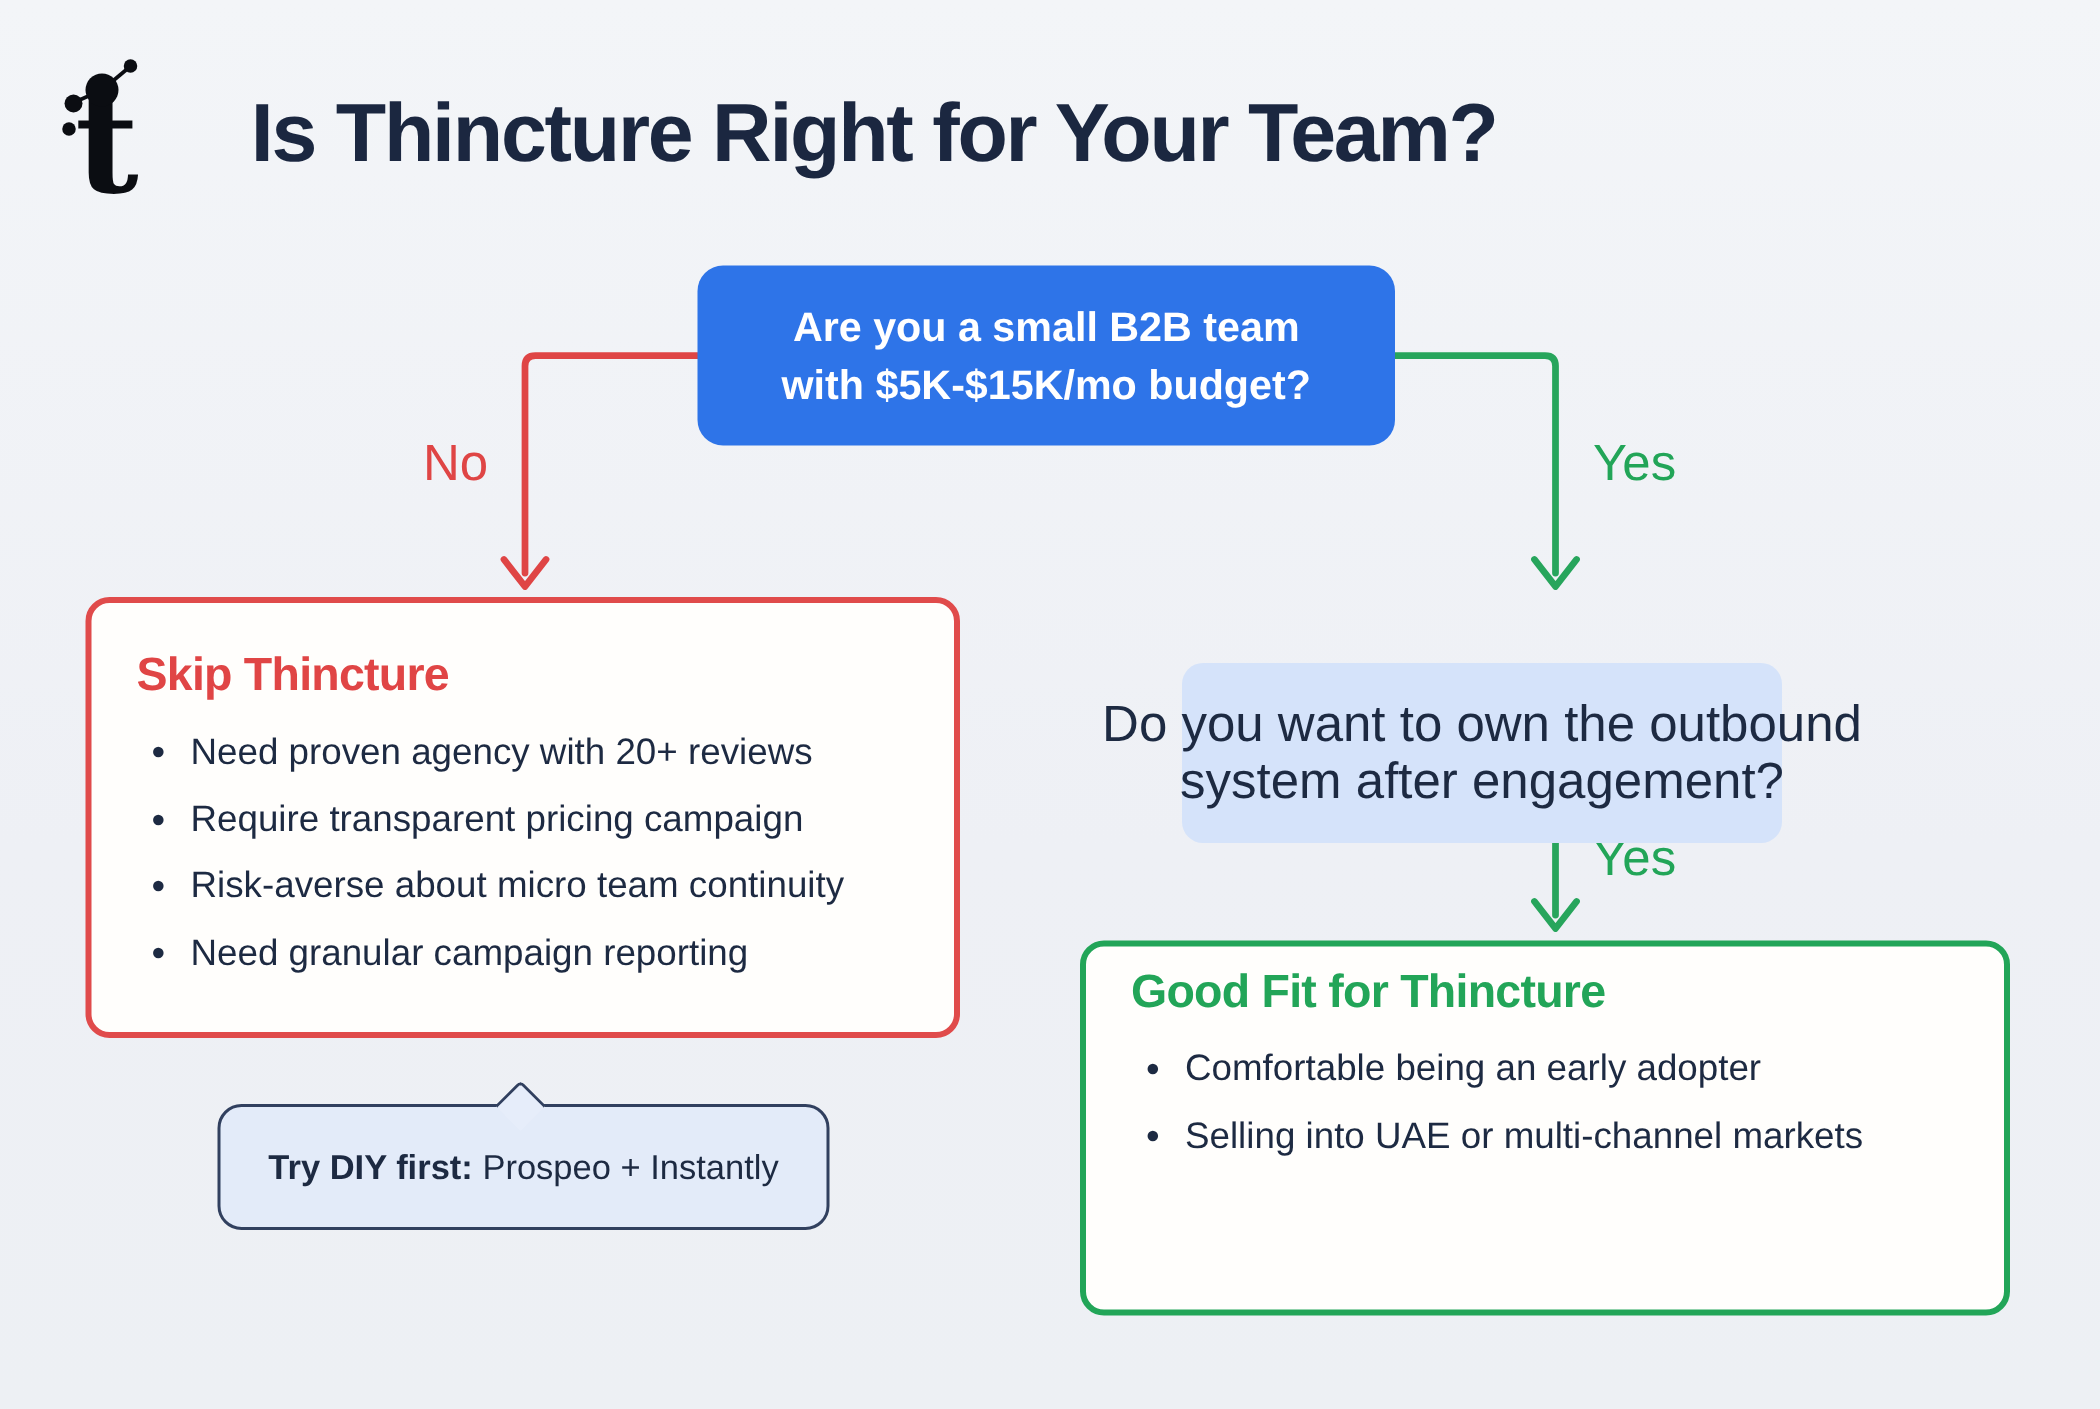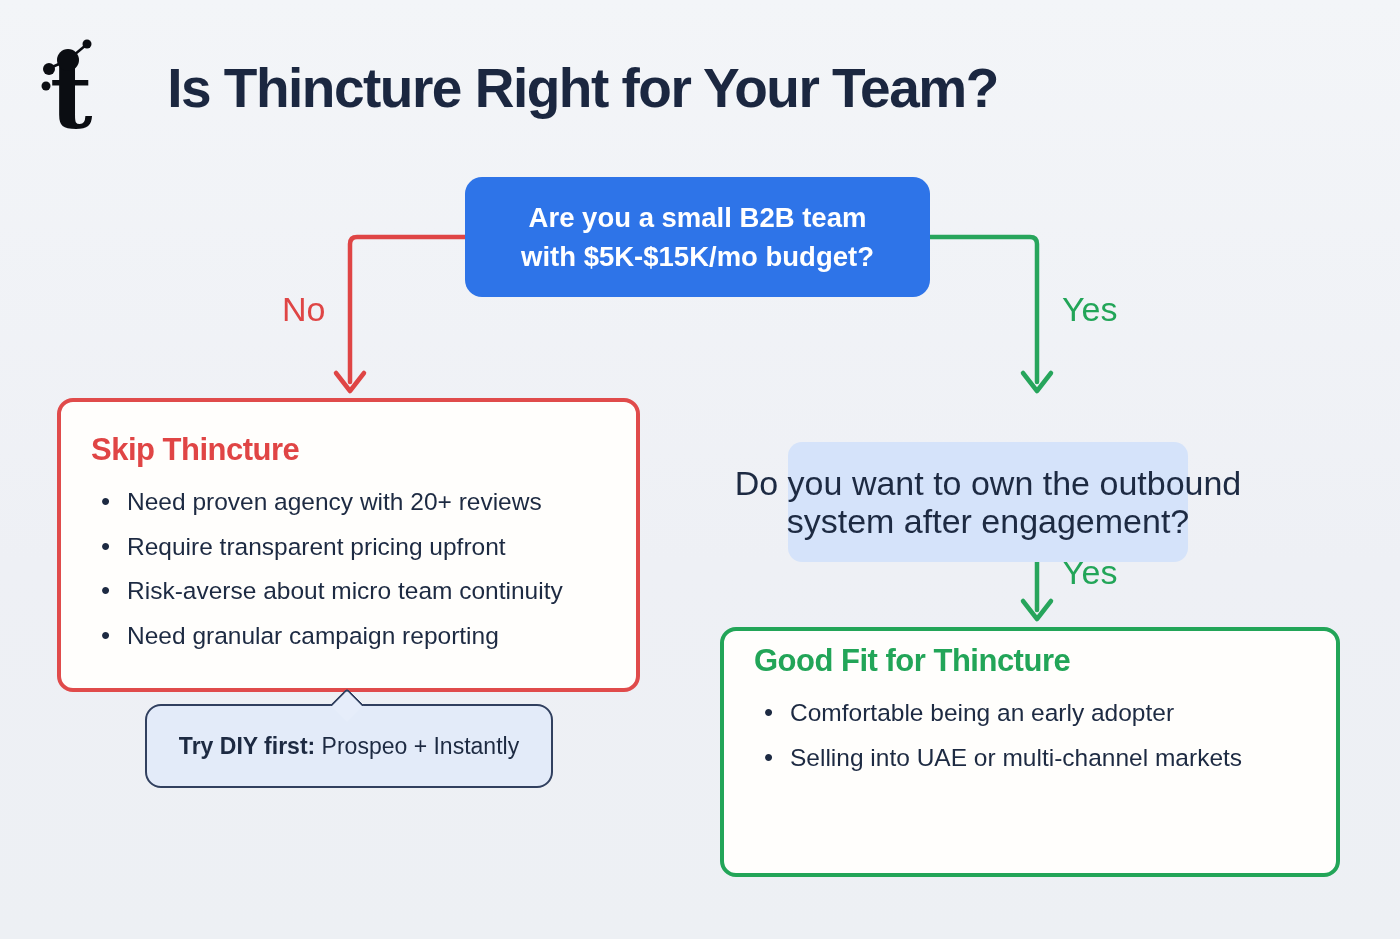--- a/index.html
+++ b/index.html
@@ -76,21 +76,21 @@
     position:relative; padding-left:36px; margin-bottom:16.5px;
     font-size:24.5px; color:#1d2a42; white-space:nowrap;
   }
   .outcome li::before {
     content:"\2022"; position:absolute; left:10px; top:-2px;
     font-size:26px; color:#1d2a42;
   }
 
   
   .callout {
-    position:absolute; left:145px; top:704px; width:408px; height:84px;
+    position:absolute; left:145px; top:736px; width:408px; height:84px;
     background:#e3ebf9; border:2px solid #31405f; border-radius:16px;
     display:flex; flex-direction:column; justify-content:center; align-items:center;
     font-size:23px; color:#1d2a42; line-height:31px; text-align:center;
   }
   .callout .pointer {
     position:absolute; left:188px; top:-13px; width:24px; height:24px;
     background:#e6edfa; border-left:2px solid #31405f; border-top:2px solid #31405f;
     transform:rotate(45deg); border-top-left-radius:4px;
   }
   .callout .line { position:relative; white-space:nowrap; }
@@ -139,21 +139,21 @@
   </div>
 
   <div class="branch-label label-no">No</div>
   <div class="branch-label label-yes1">Yes</div>
   <div class="branch-label label-yes2">Yes</div>
 
   <div class="outcome skip-box">
     <h2>Skip Thincture</h2>
     <ul>
       <li>Need proven agency with 20+ reviews</li>
-      <li>Require transparent pricing upfront</li>
+      <li>Require transparent pricing campaign</li>
       <li>Risk-averse about micro team continuity</li>
       <li>Need granular campaign reporting</li>
     </ul>
   </div>
 
   <div class="callout">
     <div class="pointer"></div>
     <div class="line"><b>Try DIY first:</b><span> Prospeo + Instantly</span></div>
   </div>
 

